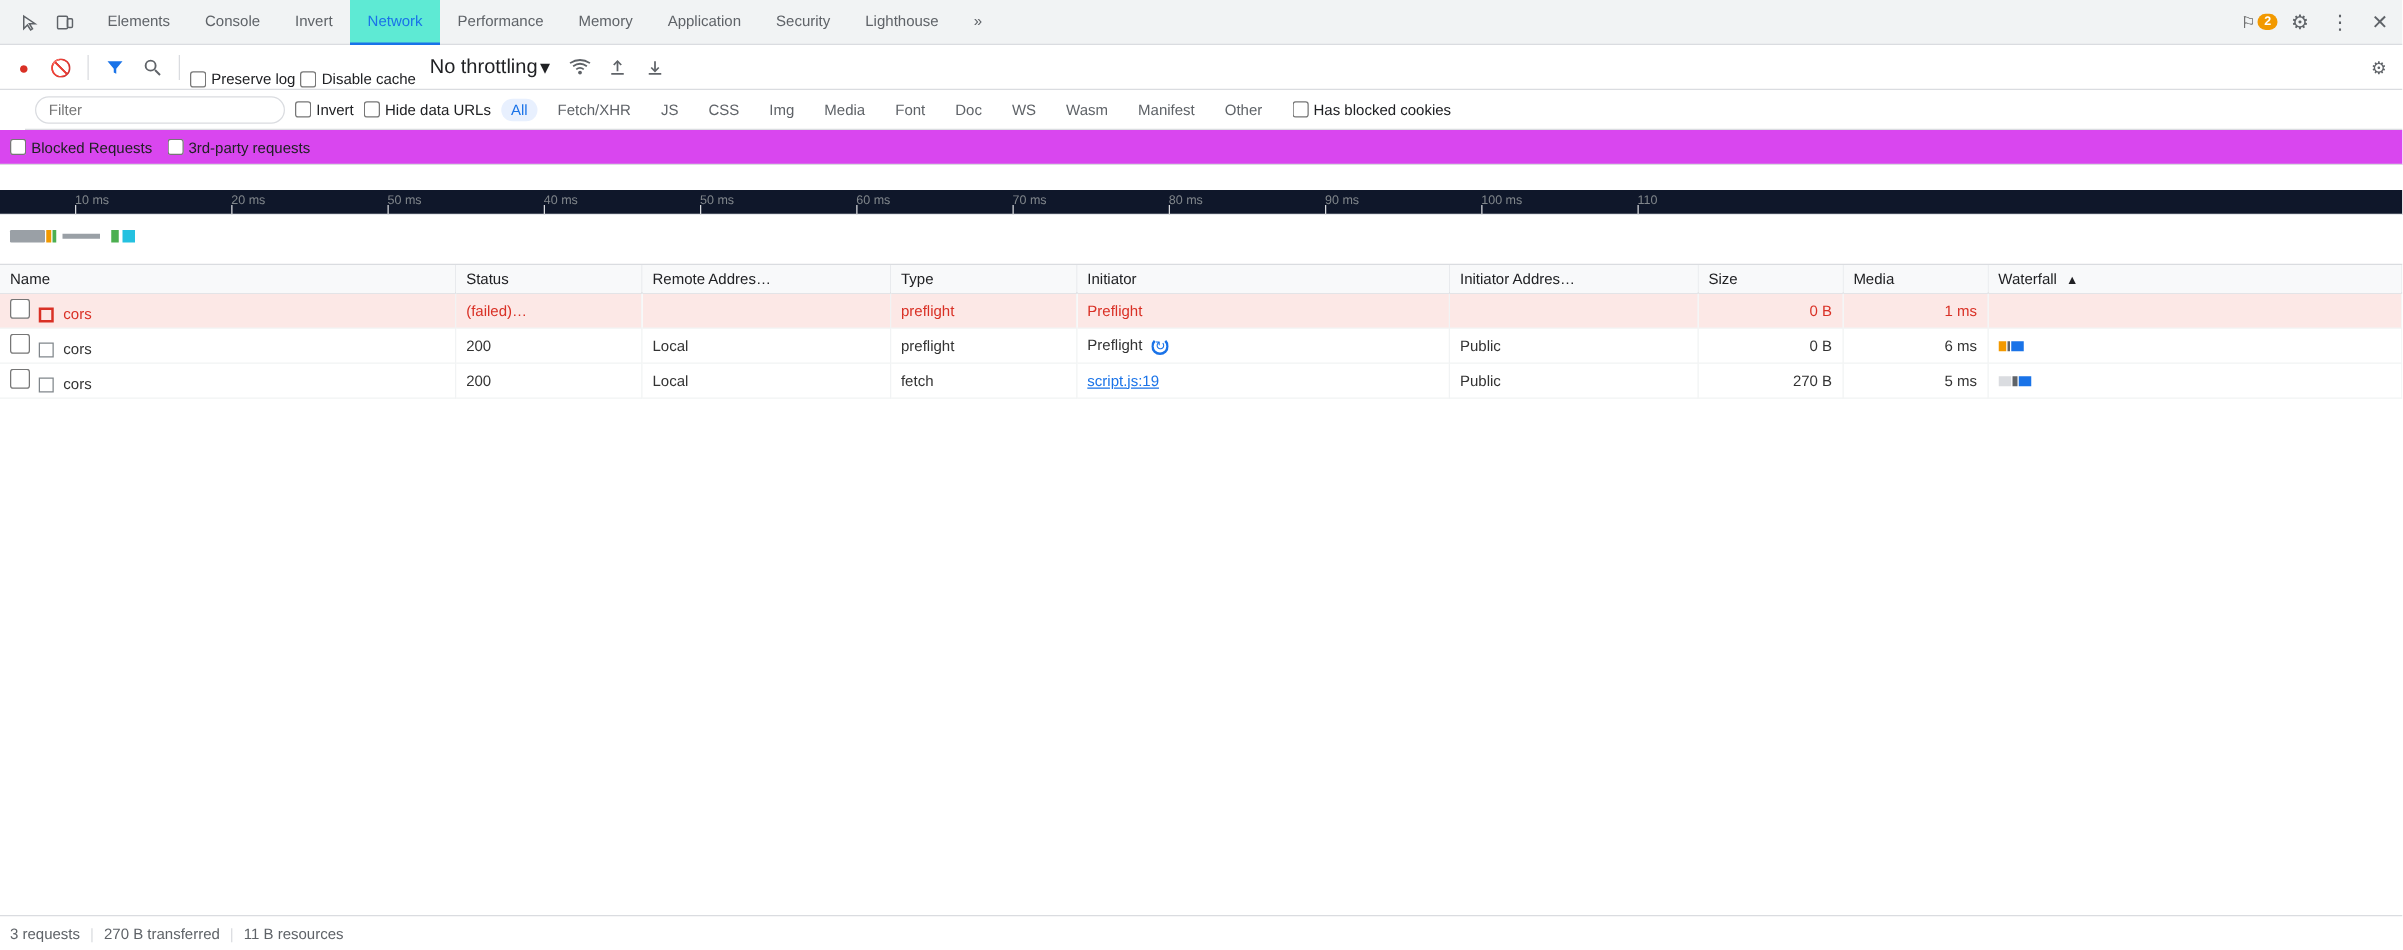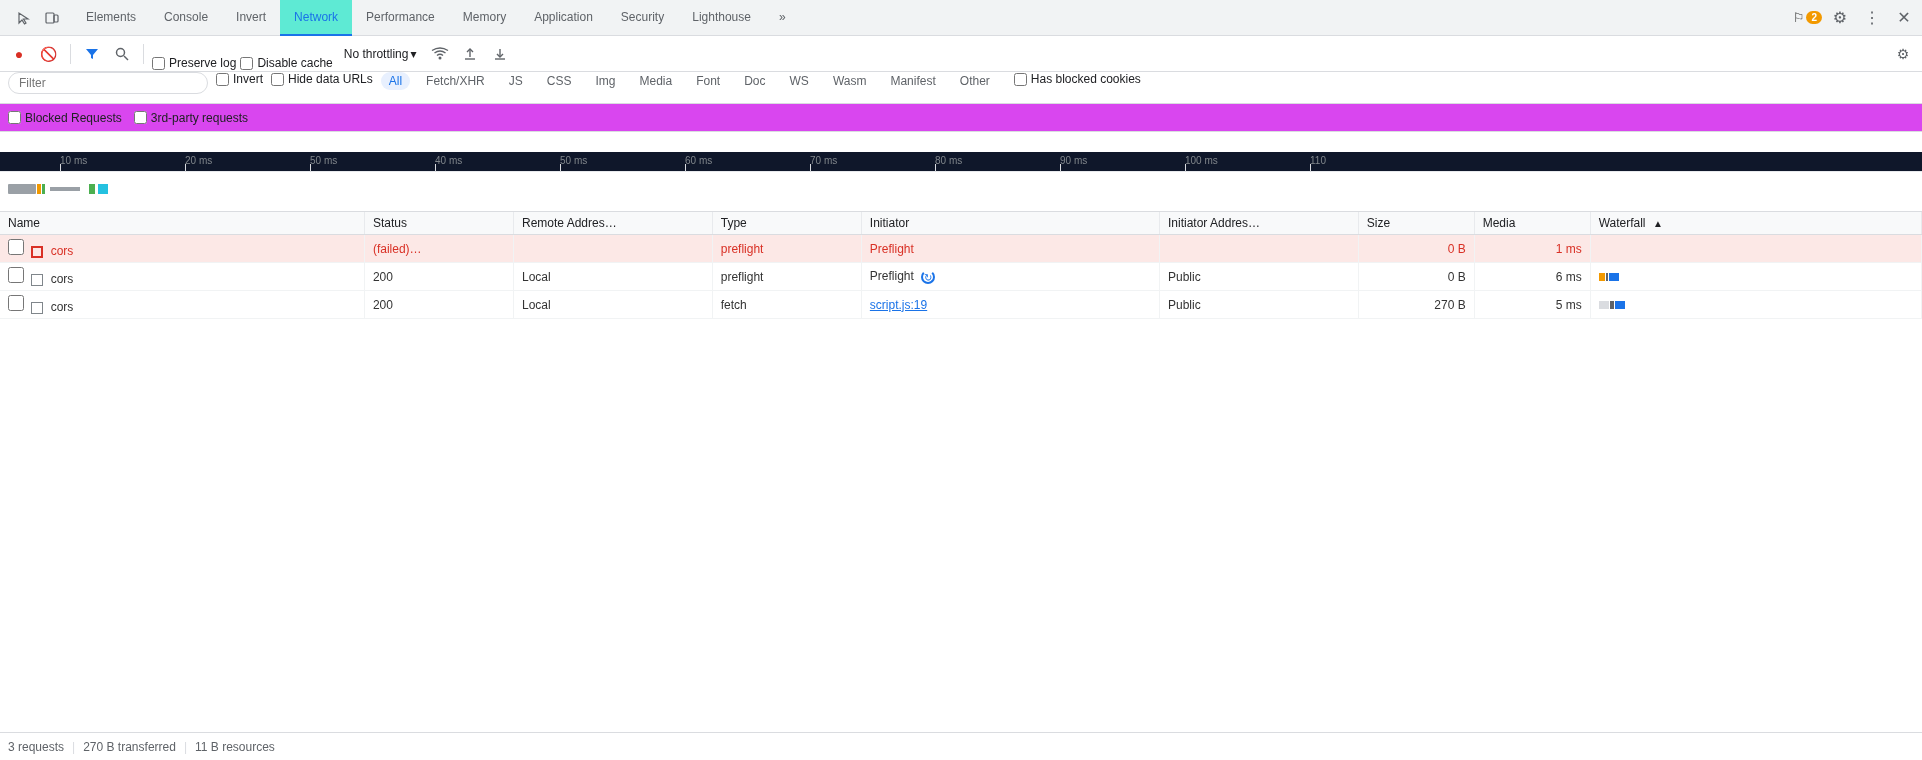--- a/index.html
+++ b/index.html
@@ -32,29 +32,29 @@
     .toolbar-btn {
       width: 26px; height: 26px; border-radius: 50%; display: flex; align-items: center; justify-content: center;
       cursor: pointer; border: none; background: transparent; color: #5f6368; font-size: 14px;
     }
     .toolbar-btn.record { color: #d93025; }
     .toolbar-btn.stop { color: #5f6368; }
     .toolbar-separator { width: 1px; height: 20px; background: #dadce0; margin: 0 4px; }
     .toolbar-checkbox { display: flex; align-items: center; gap: 4px; cursor: pointer; font-size: 12px; color: #202124; margin-top: 19px; }
     .toolbar-checkbox input { cursor: pointer; }
     .throttle-select {
-      display: flex; align-items: center; gap: 2px; cursor: pointer; font-size: 12px;
+      display: flex; align-items: center; gap: 2px; cursor: pointer; font-size: 16px;
       color: #202124; padding: 2px 6px; border: 1px solid transparent; border-radius: 3px;
     }
 
     
     .filter-bar {
-      display: flex; align-items: flex-start; height: 32px;
+      display: flex; align-items: center; height: 32px;
       border-bottom: 1px solid #dadce0; background: #fff;
-      padding: 0 8px; gap: 8px;
+      padding: 0 8px; gap: 8px; margin-left: 20px;
     }
     .filter-input { flex: 0 0 200px; height: 22px; border: 1px solid #dadce0; border-radius: 11px; padding: 0 10px; font-size: 12px; outline: none; }
     .filter-type-btn {
       padding: 2px 8px; font-size: 12px; cursor: pointer; border-radius: 11px;
       background: transparent; border: none; color: #5f6368;
     }
     .filter-type-btn.active { background: #e8f0fe; color: #1a73e8; font-weight: 500; }
     .checkbox-label { display: flex; align-items: center; gap: 4px; cursor: pointer; font-size: 12px; color: #202124; }
 
     

